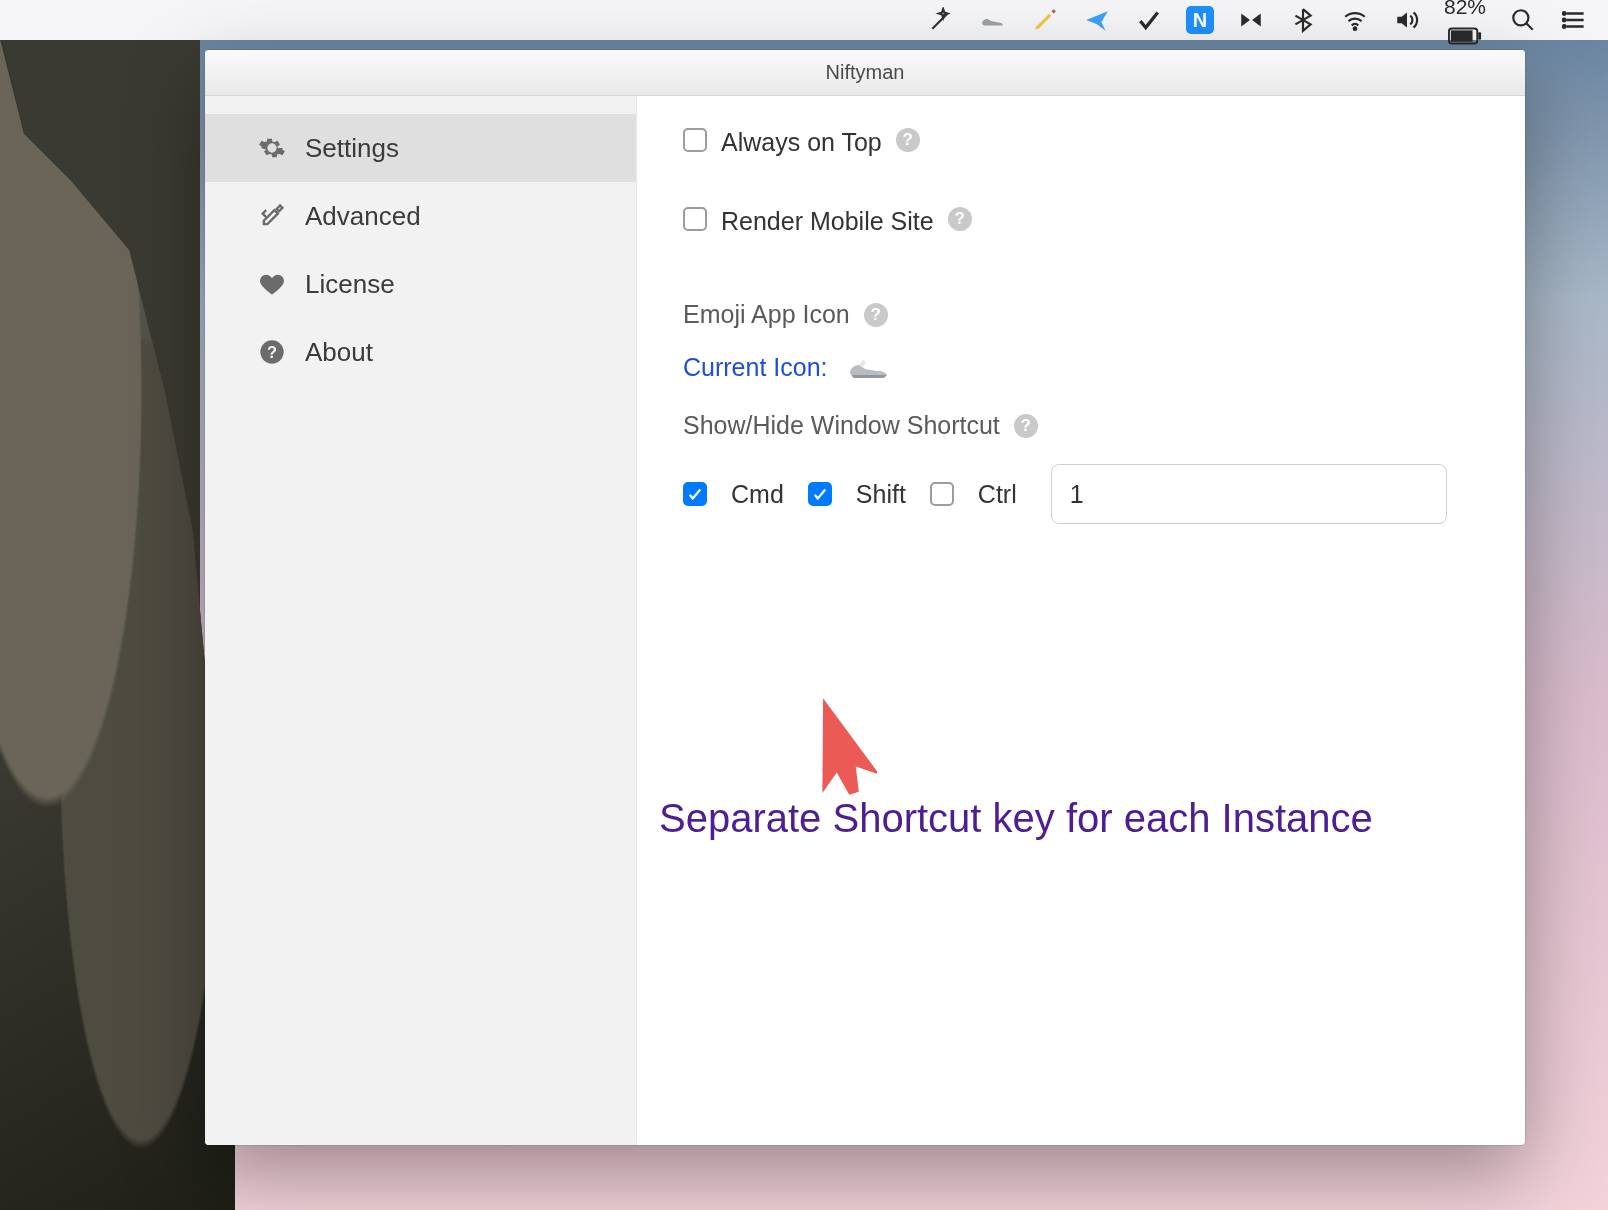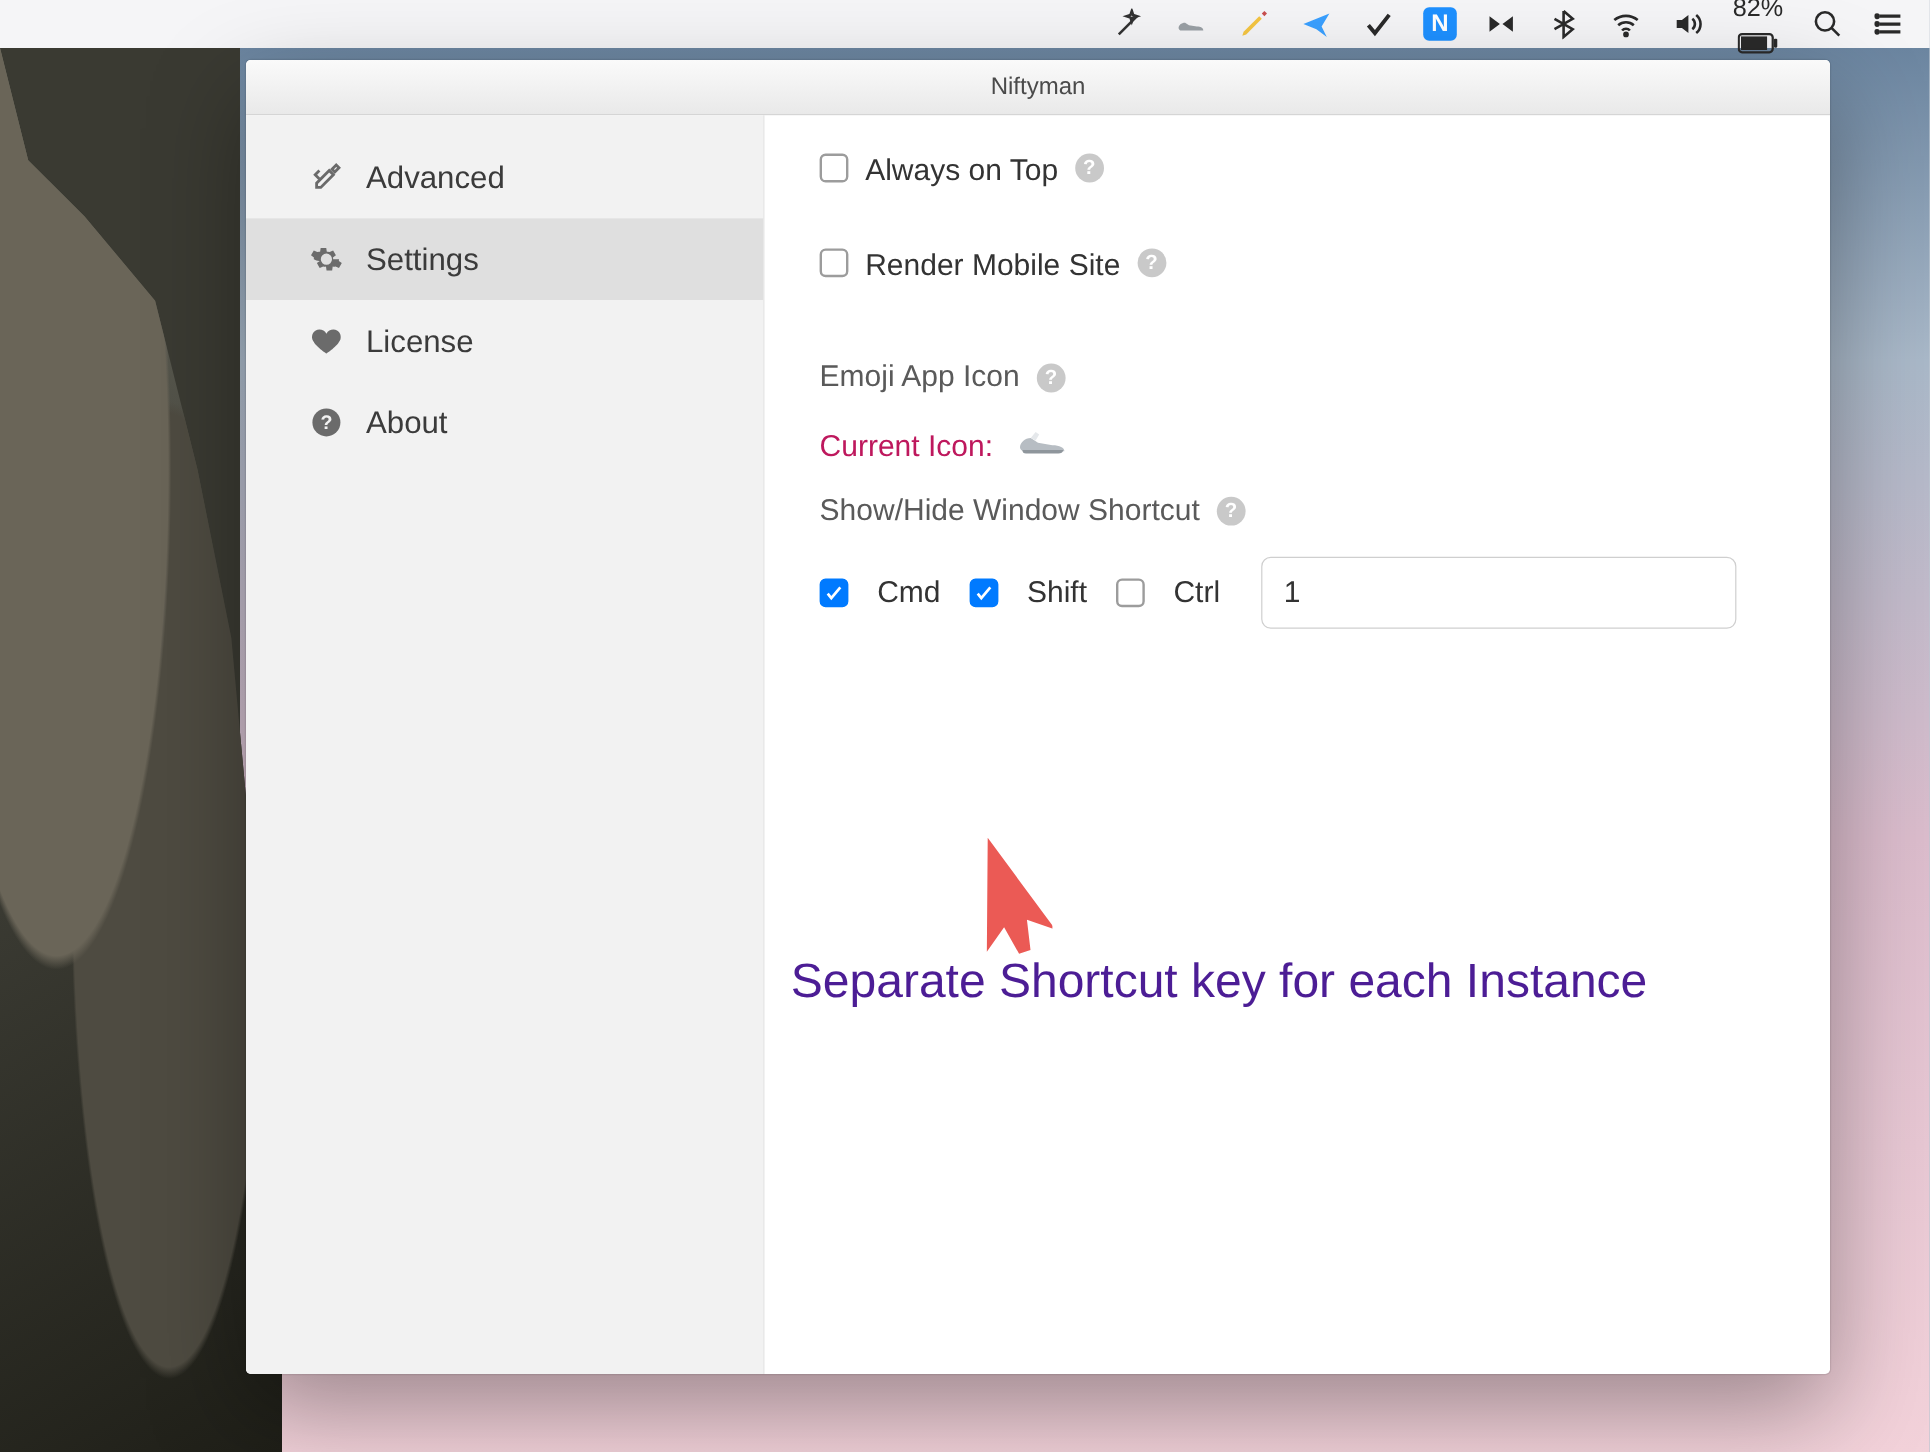--- a/index.html
+++ b/index.html
@@ -73,21 +73,21 @@
   .checkbox {
     width:24px; height:24px; border:2px solid #9c9c9c; border-radius:5px; background:#fff; display:inline-flex;
     align-items:center; justify-content:center; flex: 0 0 24px;
   }
   .checkbox.checked { background:#007aff; border-color:#007aff; }
   .checkbox.checked svg { width:18px; height:18px; color:#fff; }
   .help {
     width:24px; height:24px; border-radius:50%; background:#c9c9c9; color:#fff; display:inline-flex; align-items:center; justify-content:center;
     font-size:17px; font-weight:700; flex:0 0 24px;
   }
-  .current-icon-row { display:flex; align-items:flex-end; gap:20px; font-size:25px; color:#be185d; margin-bottom: 22px; }
+  .current-icon-row { display:flex; align-items:flex-start; gap:20px; font-size:25px; color:#1d4ed8; margin-bottom: 22px; }
   .shoe { width:42px; height:34px; }
   .emoji-picker {
     width: 760px; height: 78px;
     background:
       repeating-linear-gradient(0deg, rgba(0,0,0,0.02) 0 1px, transparent 1px 2px),
       linear-gradient(#f4f4f4,#ededed);
     border:1px solid #dcdcdc; border-radius:10px;
     display:flex; align-items:center; padding-left:26px;
     box-shadow: inset 0 1px 0 rgba(255,255,255,0.6);
   }
@@ -209,37 +209,37 @@
   </span>
 </div>
 
 <div class="window">
   <div class="titlebar">
     <span>Niftyman</span>
   </div>
 
   <div class="win-body">
     <div class="sidebar">
+      <div class="side-item active">
+        <span class="sicon">
+          <svg viewBox="0 0 24 24" fill="#6b6b6b">
+              <path d="M12 8a4 4 0 1 0 0 8 4 4 0 0 0 0-8zm9 4a7 7 0 0 1-.1 1.2l2.1 1.6-2 3.4-2.5-1a7 7 0 0 1-2 .1l-.4 2.7h-4l-.4-2.7a7 7 0 0 1-2-.1l-2.5 1-2-3.4 2.1-1.6A7 7 0 0 1 3 12a7 7 0 0 1 .1-1.2L1 9.2l2-3.4 2.5 1a7 7 0 0 1 2-.1L7.9 4h4l.4 2.7a7 7 0 0 1 2 .1l2.5-1 2 3.4-2.1 1.6c.1.4.1.8.1 1.2z"></path>
+            </svg>
+        </span>
+        <span>Settings</span>
+      </div>
       <div class="side-item">
         <span class="sicon">
           <svg viewBox="0 0 24 24" fill="none" stroke="#6b6b6b" stroke-width="2">
               <path d="M14 7l3 3-9 9H5v-3z"></path>
               <path d="M7 7l-3 3 3 3"></path>
               <path d="M19 3l2 2-3 3-2-2z"></path>
             </svg>
         </span>
         <span>Advanced</span>
-      </div>
-      <div class="side-item active">
-        <span class="sicon">
-          <svg viewBox="0 0 24 24" fill="#6b6b6b">
-              <path d="M12 8a4 4 0 1 0 0 8 4 4 0 0 0 0-8zm9 4a7 7 0 0 1-.1 1.2l2.1 1.6-2 3.4-2.5-1a7 7 0 0 1-2 .1l-.4 2.7h-4l-.4-2.7a7 7 0 0 1-2-.1l-2.5 1-2-3.4 2.1-1.6A7 7 0 0 1 3 12a7 7 0 0 1 .1-1.2L1 9.2l2-3.4 2.5 1a7 7 0 0 1 2-.1L7.9 4h4l.4 2.7a7 7 0 0 1 2 .1l2.5-1 2 3.4-2.1 1.6c.1.4.1.8.1 1.2z"></path>
-            </svg>
-        </span>
-        <span>Settings</span>
       </div>
       <div class="side-item">
         <span class="sicon">
           <svg viewBox="0 0 24 24" fill="#6b6b6b">
               <path d="M12 21s-8-5-10-10c-1-3 1-7 5-7 2 0 4 1 5 3 1-2 3-3 5-3 4 0 6 4 5 7-2 5-10 10-10 10z"></path>
             </svg>
         </span>
         <span>License</span>
       </div>
       <div class="side-item">

